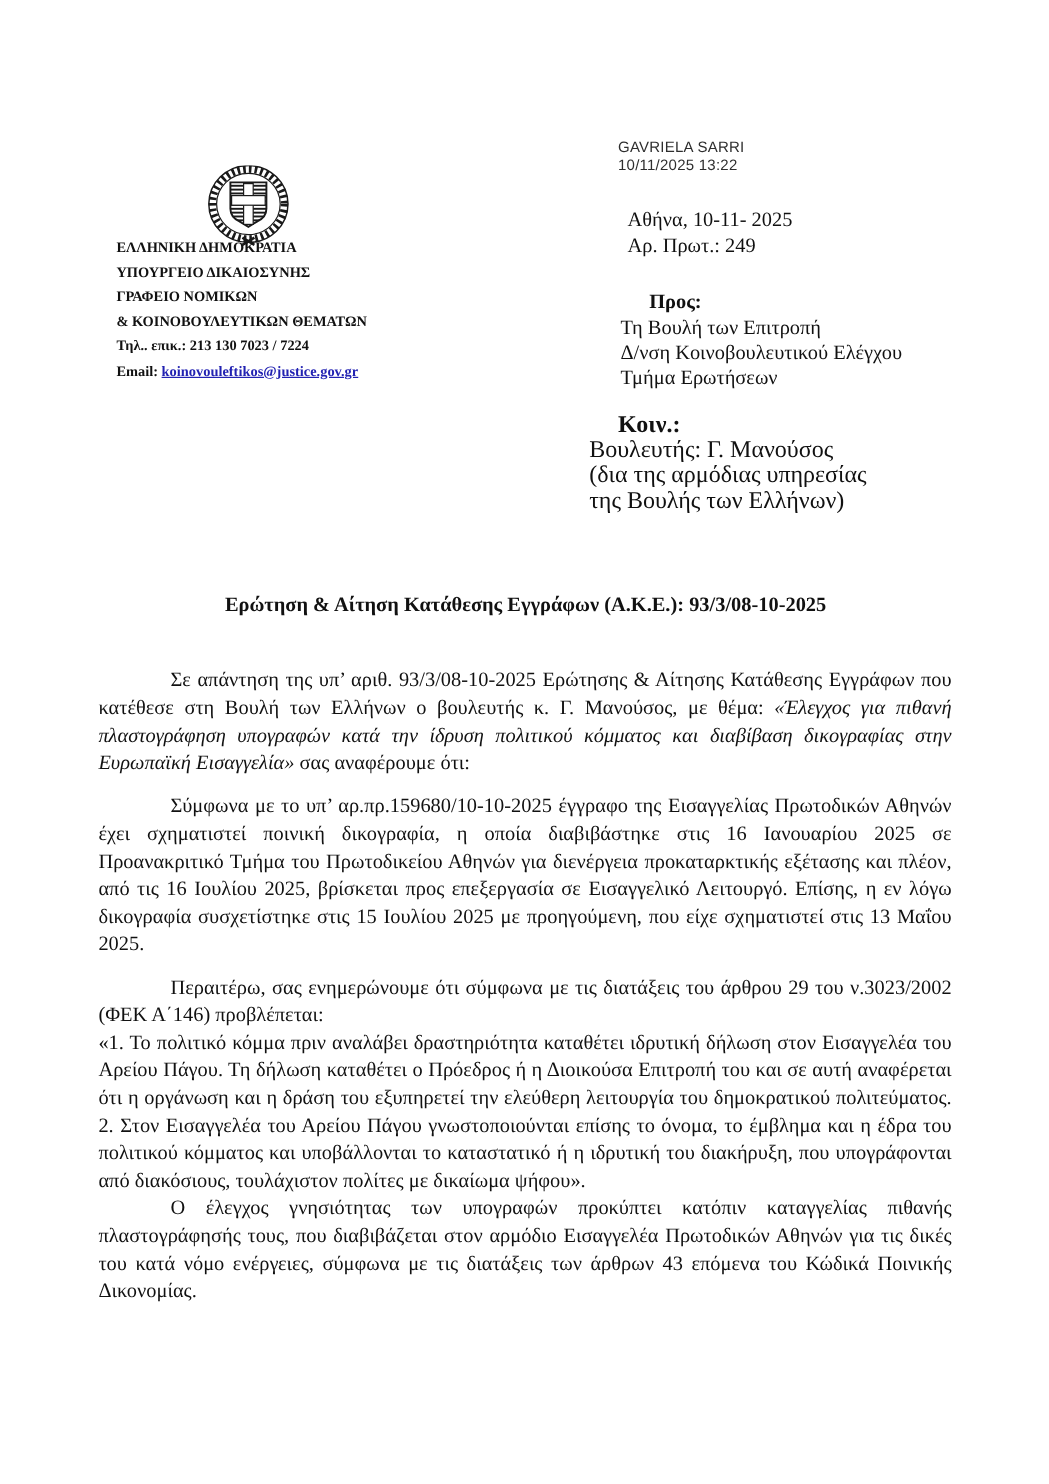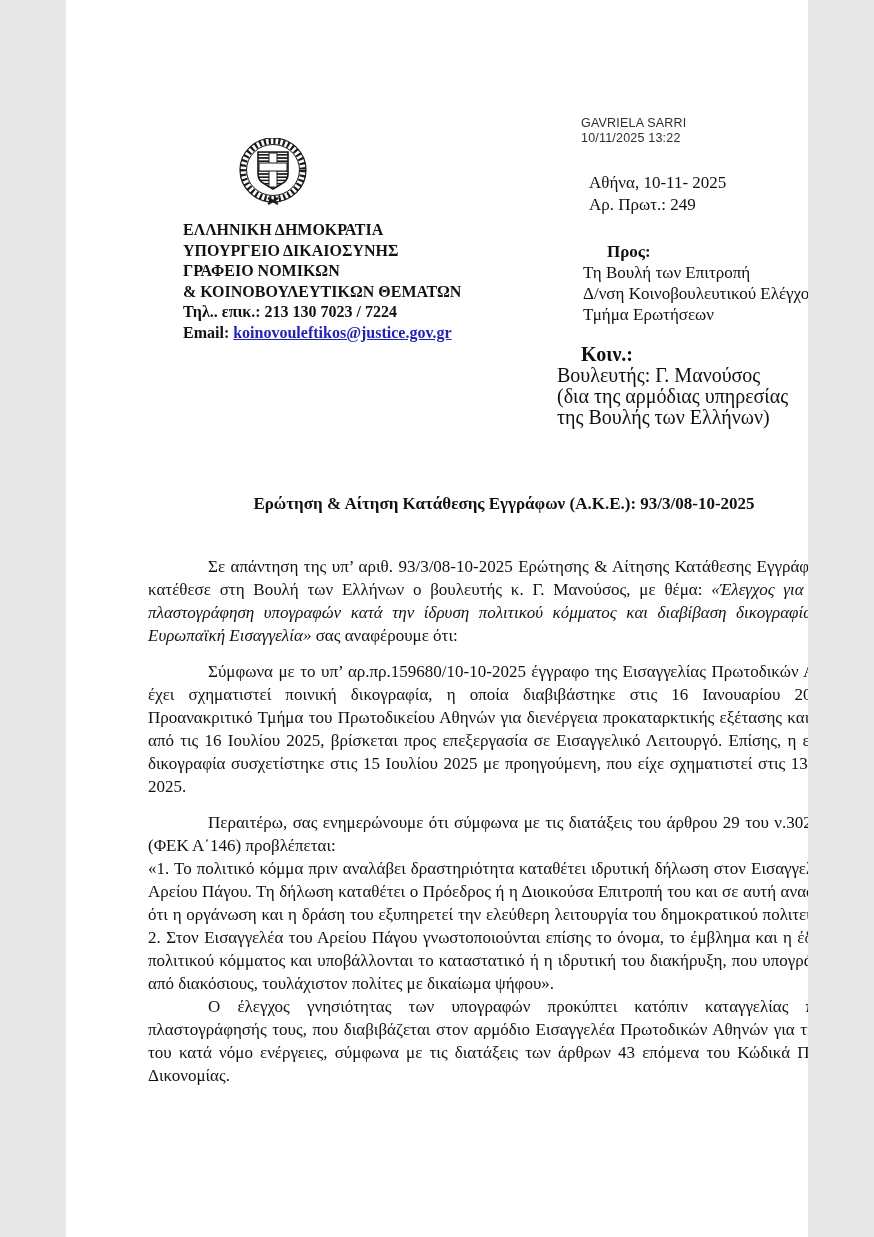--- a/index.html
+++ b/index.html
@@ -1,40 +1,39 @@
 <!DOCTYPE html>
 <html lang="el"><head>
 <meta charset="utf-8">
 <style>
   html,body{margin:0;padding:0;background:#e8e8e8;}
   .page{
     position:relative;
-    width:742px;height:1237px;
+    width:874px;height:1237px;
     margin:0 auto;
     background:#ffffff;
     font-family:"Liberation Serif","DejaVu Serif",serif;
     color:#111111;
     overflow:hidden;
     text-decoration:underline;
   }
   .abs{position:absolute;}
   
   .stamp{
     left:515px;top:116px;
     font-family:"Liberation Sans","DejaVu Sans",sans-serif;
     font-size:12.5px;line-height:15px;color:#2e2e2e;letter-spacing:.2px;
   }
   
   .emblem{left:172px;top:138px;width:70px;height:67px;}
   
   .letterhead{
-    left:97px;top:220px;
-    font-size:16px;font-weight:bold;line-height:20.5px;
+    left:97px;top:196px;
+    font-size:12px;font-weight:bold;line-height:20.5px;
     white-space:nowrap;
-    margin-left:20px;
   }
   .letterhead .email-row a{
     color:#2222b2;font-weight:bold;text-decoration:underline;
   }
   
   .meta{left:523px;top:172px;font-size:17px;line-height:22px;white-space:nowrap;}
   .to-block{left:517px;top:241px;font-size:17px;line-height:21px;white-space:nowrap;}
   .cc-block{left:491px;top:344px;font-size:20px;line-height:21px;white-space:nowrap;}
   .blk-label{font-weight:bold;margin-left:24px;}
   

